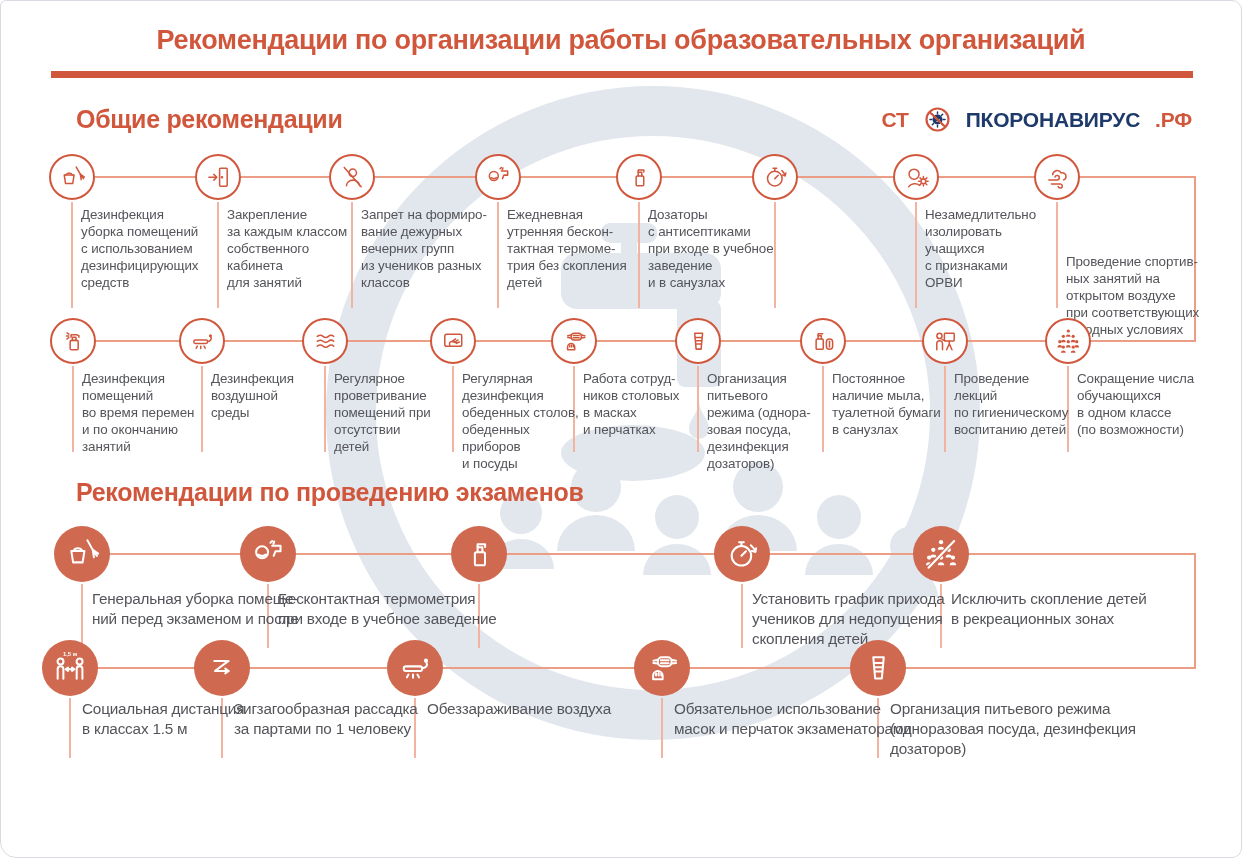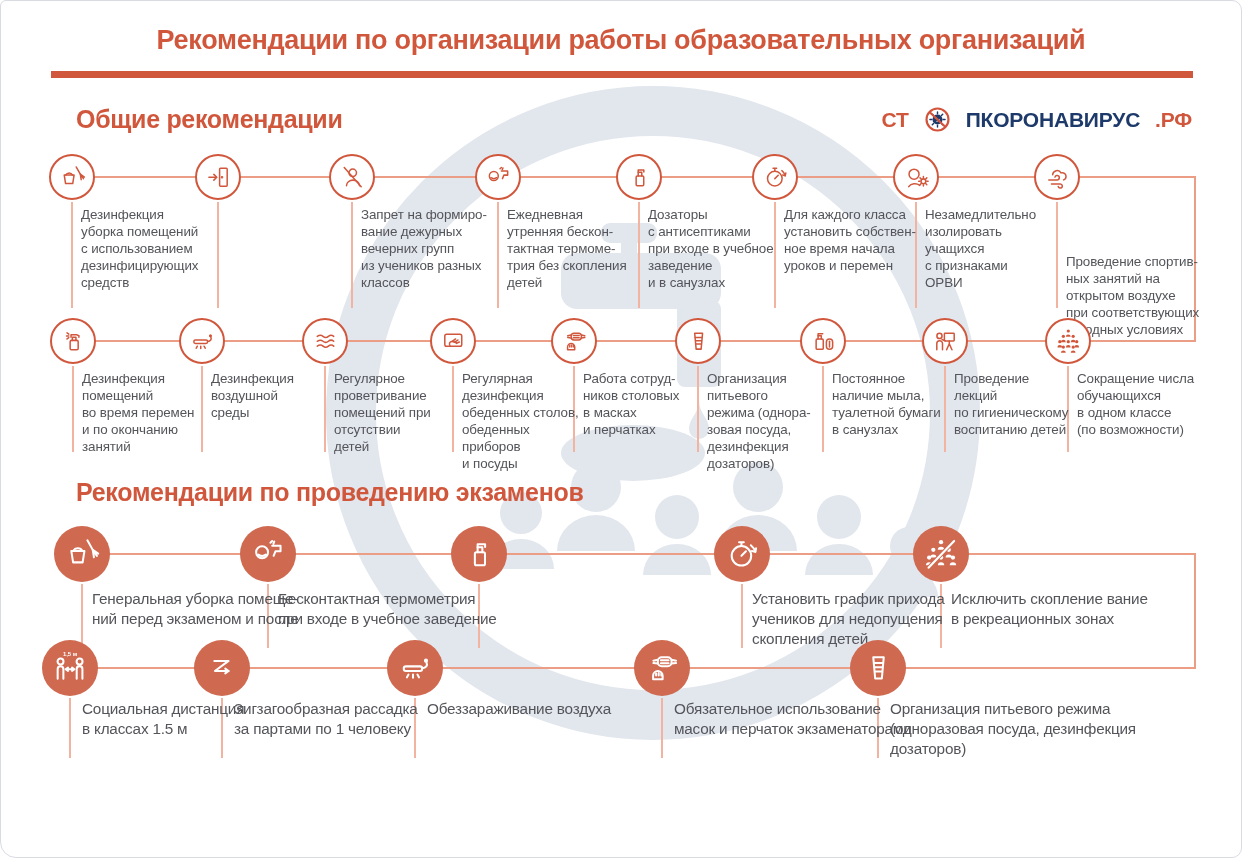--- a/index.html
+++ b/index.html
@@ -114,20 +114,25 @@
 средств</div>
       <div class="item-line" style="left: 216px; top: 201px; height: 106px;"></div>
       <div class="item-icon outline" style="left: 194px; top: 153px; width: 46px; height: 46px;">
         <svg viewBox="0 0 32 32" fill="none" stroke="currentColor" stroke-width="1.7" stroke-linecap="round" stroke-linejoin="round">
           <rect x="17.5" y="6" width="8.5" height="20" rx="1"></rect>
           <circle cx="20.2" cy="16" r="0.6" fill="currentColor"></circle>
           <path d="M5.5 16h8.5"></path>
           <path d="M11 12.8L14.3 16 11 19.2"></path>
         </svg>
       </div>
+      <div class="item-text small" style="left: 226px; top: 205px;">Закрепление
+за каждым классом
+собственного
+кабинета
+для занятий</div>
       <div class="item-line" style="left: 350px; top: 201px; height: 106px;"></div>
       <div class="item-icon outline" style="left: 328px; top: 153px; width: 46px; height: 46px;">
         <svg viewBox="0 0 32 32" fill="none" stroke="currentColor" stroke-width="1.7" stroke-linecap="round" stroke-linejoin="round">
           <circle cx="16.5" cy="11" r="4.2"></circle>
           <path d="M9.5 25.5a7.3 6.3 0 0 1 14.6 0"></path>
           <path d="M7 5L26 26.5"></path>
         </svg>
       </div>
       <div class="item-text small" style="left: 360px; top: 205px;">Запрет на формиро-
 вание дежурных
@@ -164,24 +169,20 @@
       <div class="item-line" style="left: 773px; top: 201px; height: 106px;"></div>
       <div class="item-icon outline" style="left: 751px; top: 153px; width: 46px; height: 46px;">
         <svg viewBox="0 0 32 32" fill="none" stroke="currentColor" stroke-width="1.7" stroke-linecap="round" stroke-linejoin="round">
           <circle cx="15.5" cy="17.5" r="8.2"></circle>
           <path d="M15.5 17.5l3.8-3.8"></path>
           <path d="M13.5 6h4M15.5 6v3.3"></path>
           <path d="M23.4 8.6a11.5 11.5 0 0 1 3.8 5.6"></path>
           <path d="M27.8 11.2l-0.6 3-2.9-0.8"></path>
         </svg>
       </div>
-      <div class="item-text small" style="left: 783px; top: 205px;">Для каждого класса
-установить собствен-
-ное время начала
-уроков и перемен</div>
       <div class="item-line" style="left: 914px; top: 201px; height: 106px;"></div>
       <div class="item-icon outline" style="left: 892px; top: 153px; width: 46px; height: 46px;">
         <svg viewBox="0 0 32 32" fill="none" stroke="currentColor" stroke-width="1.7" stroke-linecap="round" stroke-linejoin="round">
           <circle cx="13.5" cy="12.5" r="5.6"></circle>
           <path d="M7.5 26.5a8.2 7 0 0 1 12.4-1.4"></path>
           <circle cx="24" cy="20.5" r="2.7"></circle>
           <path d="M24 16.6v-1.4M24 24.4v1.4M20.1 20.5h-1.4M27.9 20.5h1.4M21.2 17.7l-1-1M26.8 23.3l1 1M26.8 17.7l1-1M21.2 23.3l-1 1"></path>
         </svg>
       </div>
       <div class="item-text small" style="left: 924px; top: 205px;">Незамедлительно
@@ -394,21 +395,21 @@
             <path d="M3.3 25.5a2.7 2.7 0 0 1 5.4 0z"></path>
             <circle cx="16" cy="19" r="1.8"></circle>
             <path d="M13.3 25.5a2.7 2.7 0 0 1 5.4 0z"></path>
             <circle cx="26" cy="19" r="1.8"></circle>
             <path d="M23.3 25.5a2.7 2.7 0 0 1 5.4 0z"></path>
           </g>
           <path d="M5.5 27.5L27 5" stroke="#cf6950" stroke-width="3.4"></path>
           <path d="M5.5 27.5L27 5" stroke="currentColor" stroke-width="1.8"></path>
         </svg>
       </div>
-      <div class="item-text big" style="left: 950px; top: 588px;">Исключить скопление вание
+      <div class="item-text big" style="left: 950px; top: 588px;">Исключить скопление детей
 в рекреационных зонах</div>
       <div class="item-line" style="left: 68px; top: 697px; height: 60px;"></div>
       <div class="item-icon solid" style="left: 41px; top: 639px; width: 56px; height: 56px;">
         <svg viewBox="0 0 32 32" fill="none" stroke="currentColor" stroke-width="1.7" stroke-linecap="round" stroke-linejoin="round">
           <text x="16" y="6.2" font-size="5" text-anchor="middle" fill="currentColor" stroke="none" font-weight="bold" font-family="Liberation Sans, sans-serif">1,5 м</text>
           <circle cx="8" cy="10.5" r="2.5"></circle>
           <path d="M5.6 25v-8.2a2.4 2.4 0 0 1 4.8 0V25"></path>
           <circle cx="24" cy="10.5" r="2.5"></circle>
           <path d="M21.6 25v-8.2a2.4 2.4 0 0 1 4.8 0V25"></path>
           <path d="M12.3 17h7.4M12.3 17l2-1.4M12.3 17l2 1.4M19.7 17l-2-1.4M19.7 17l-2 1.4"></path>

